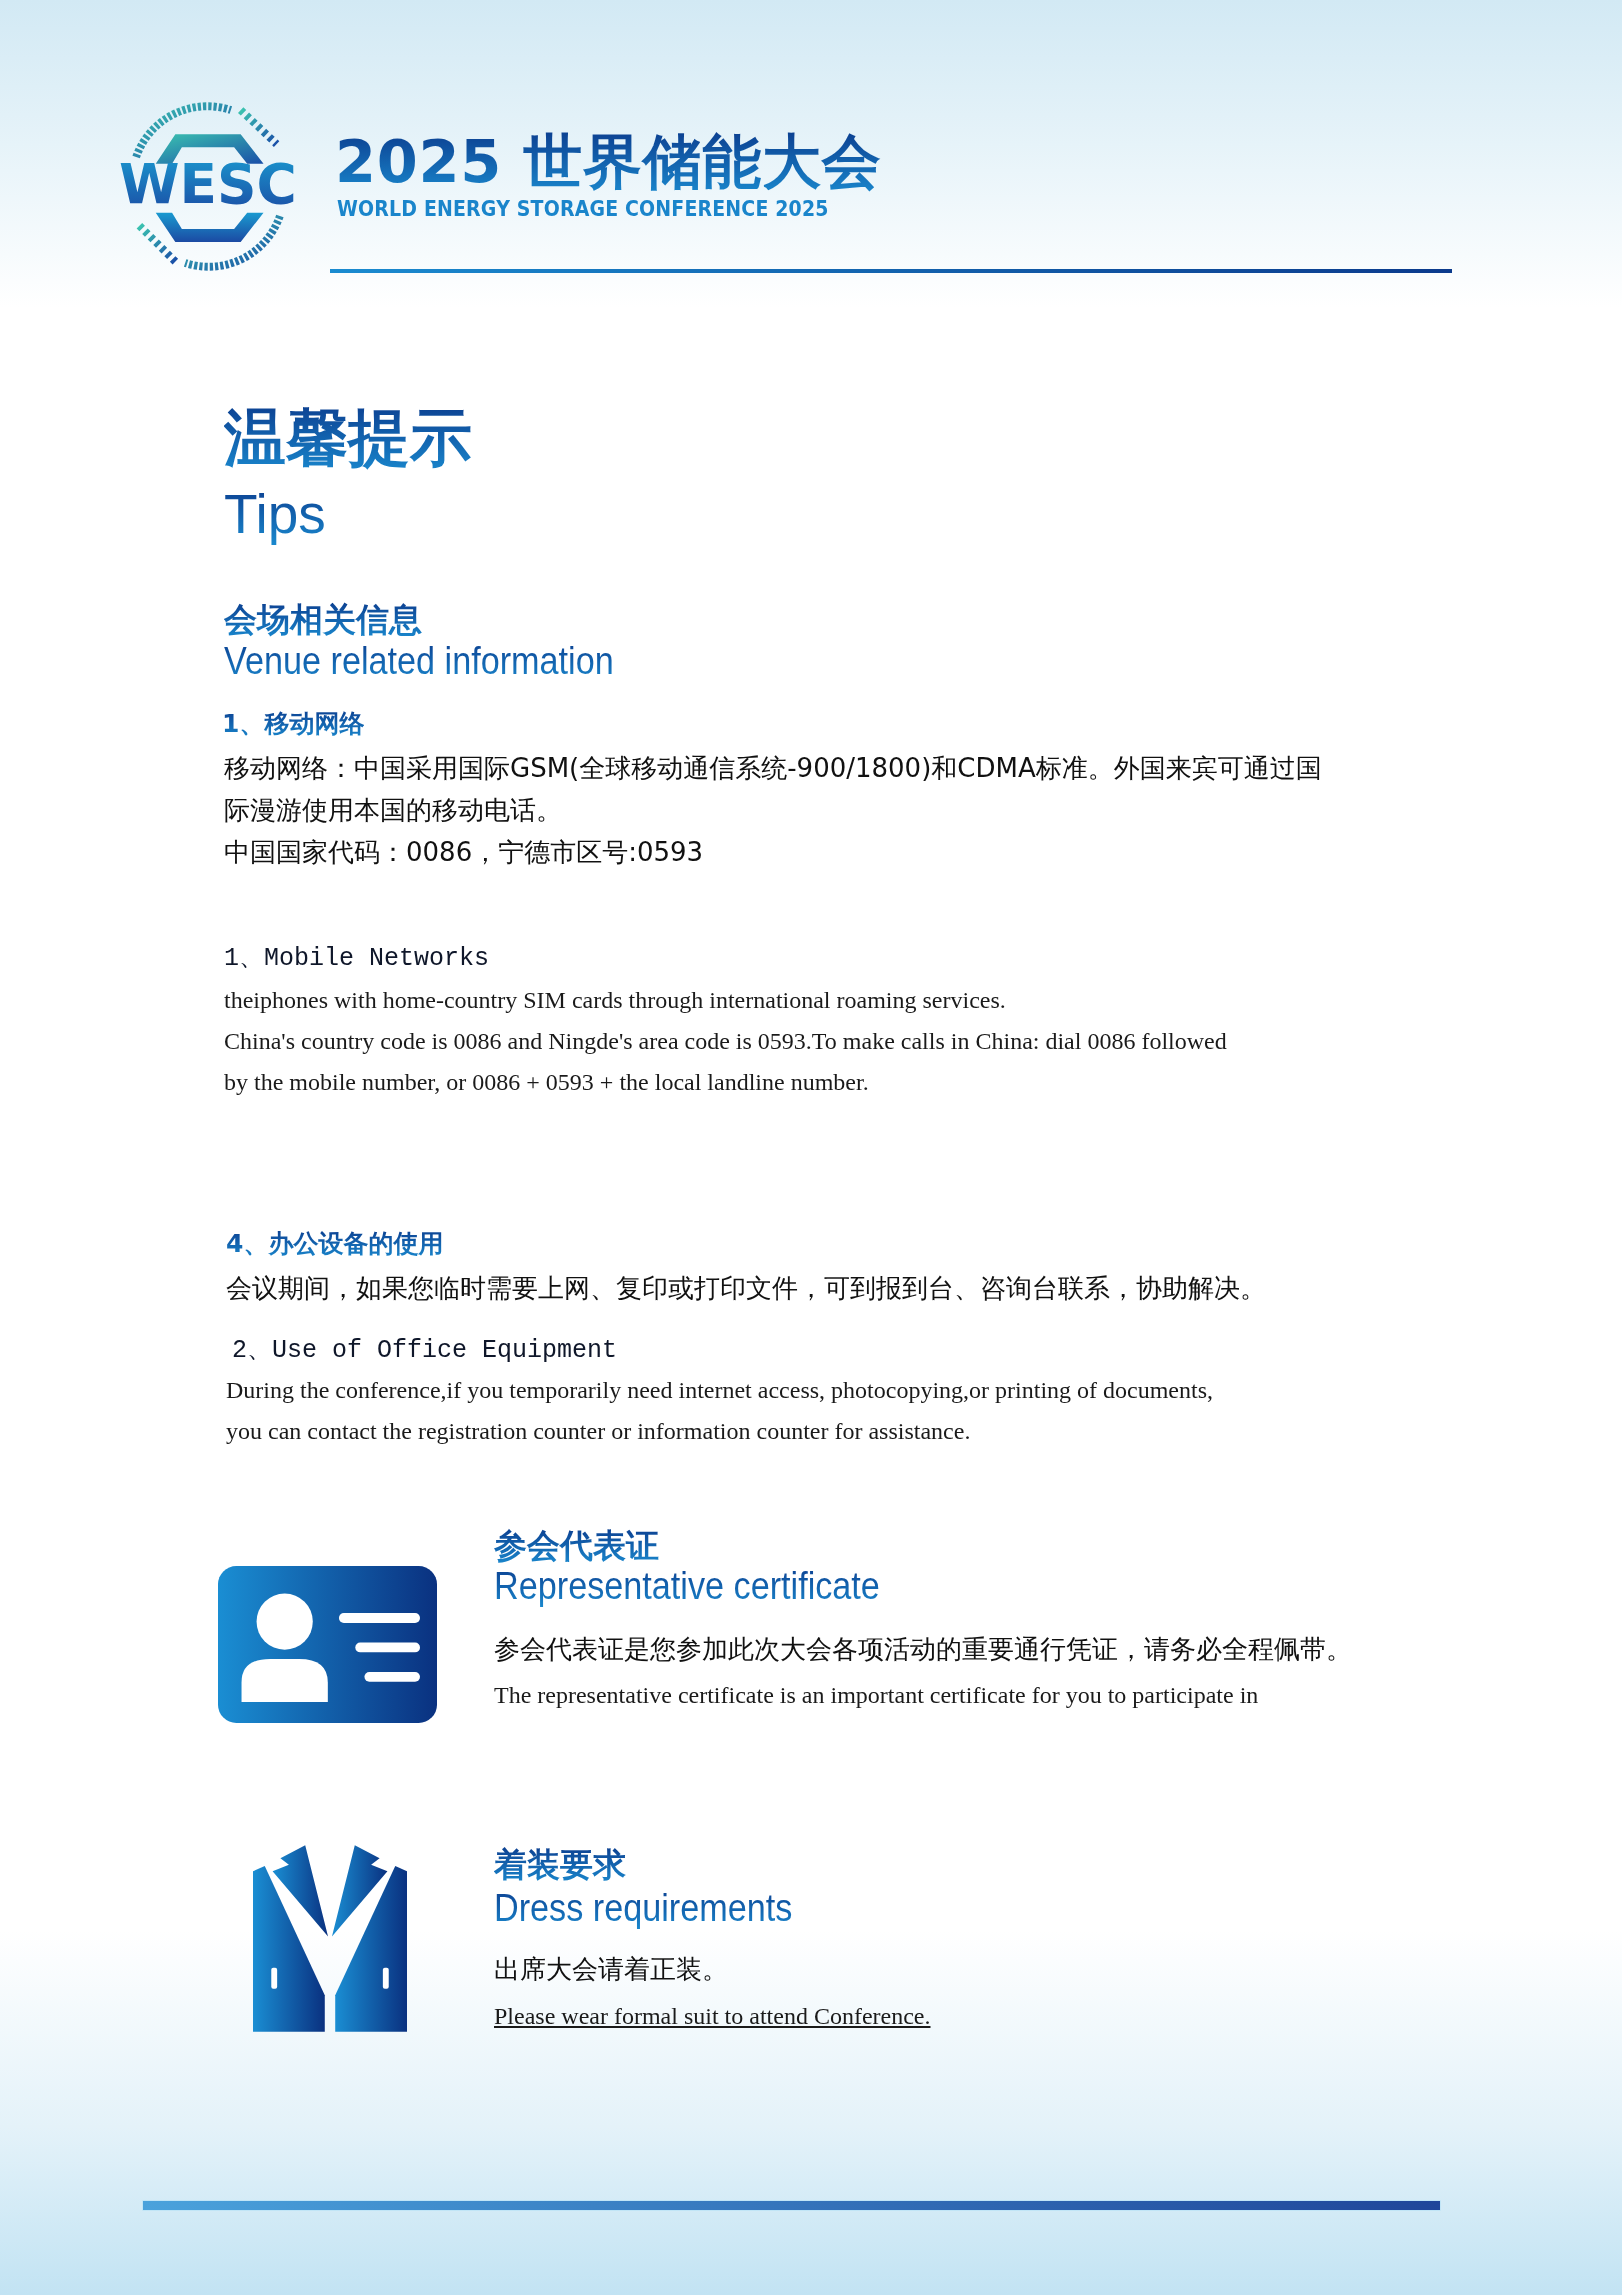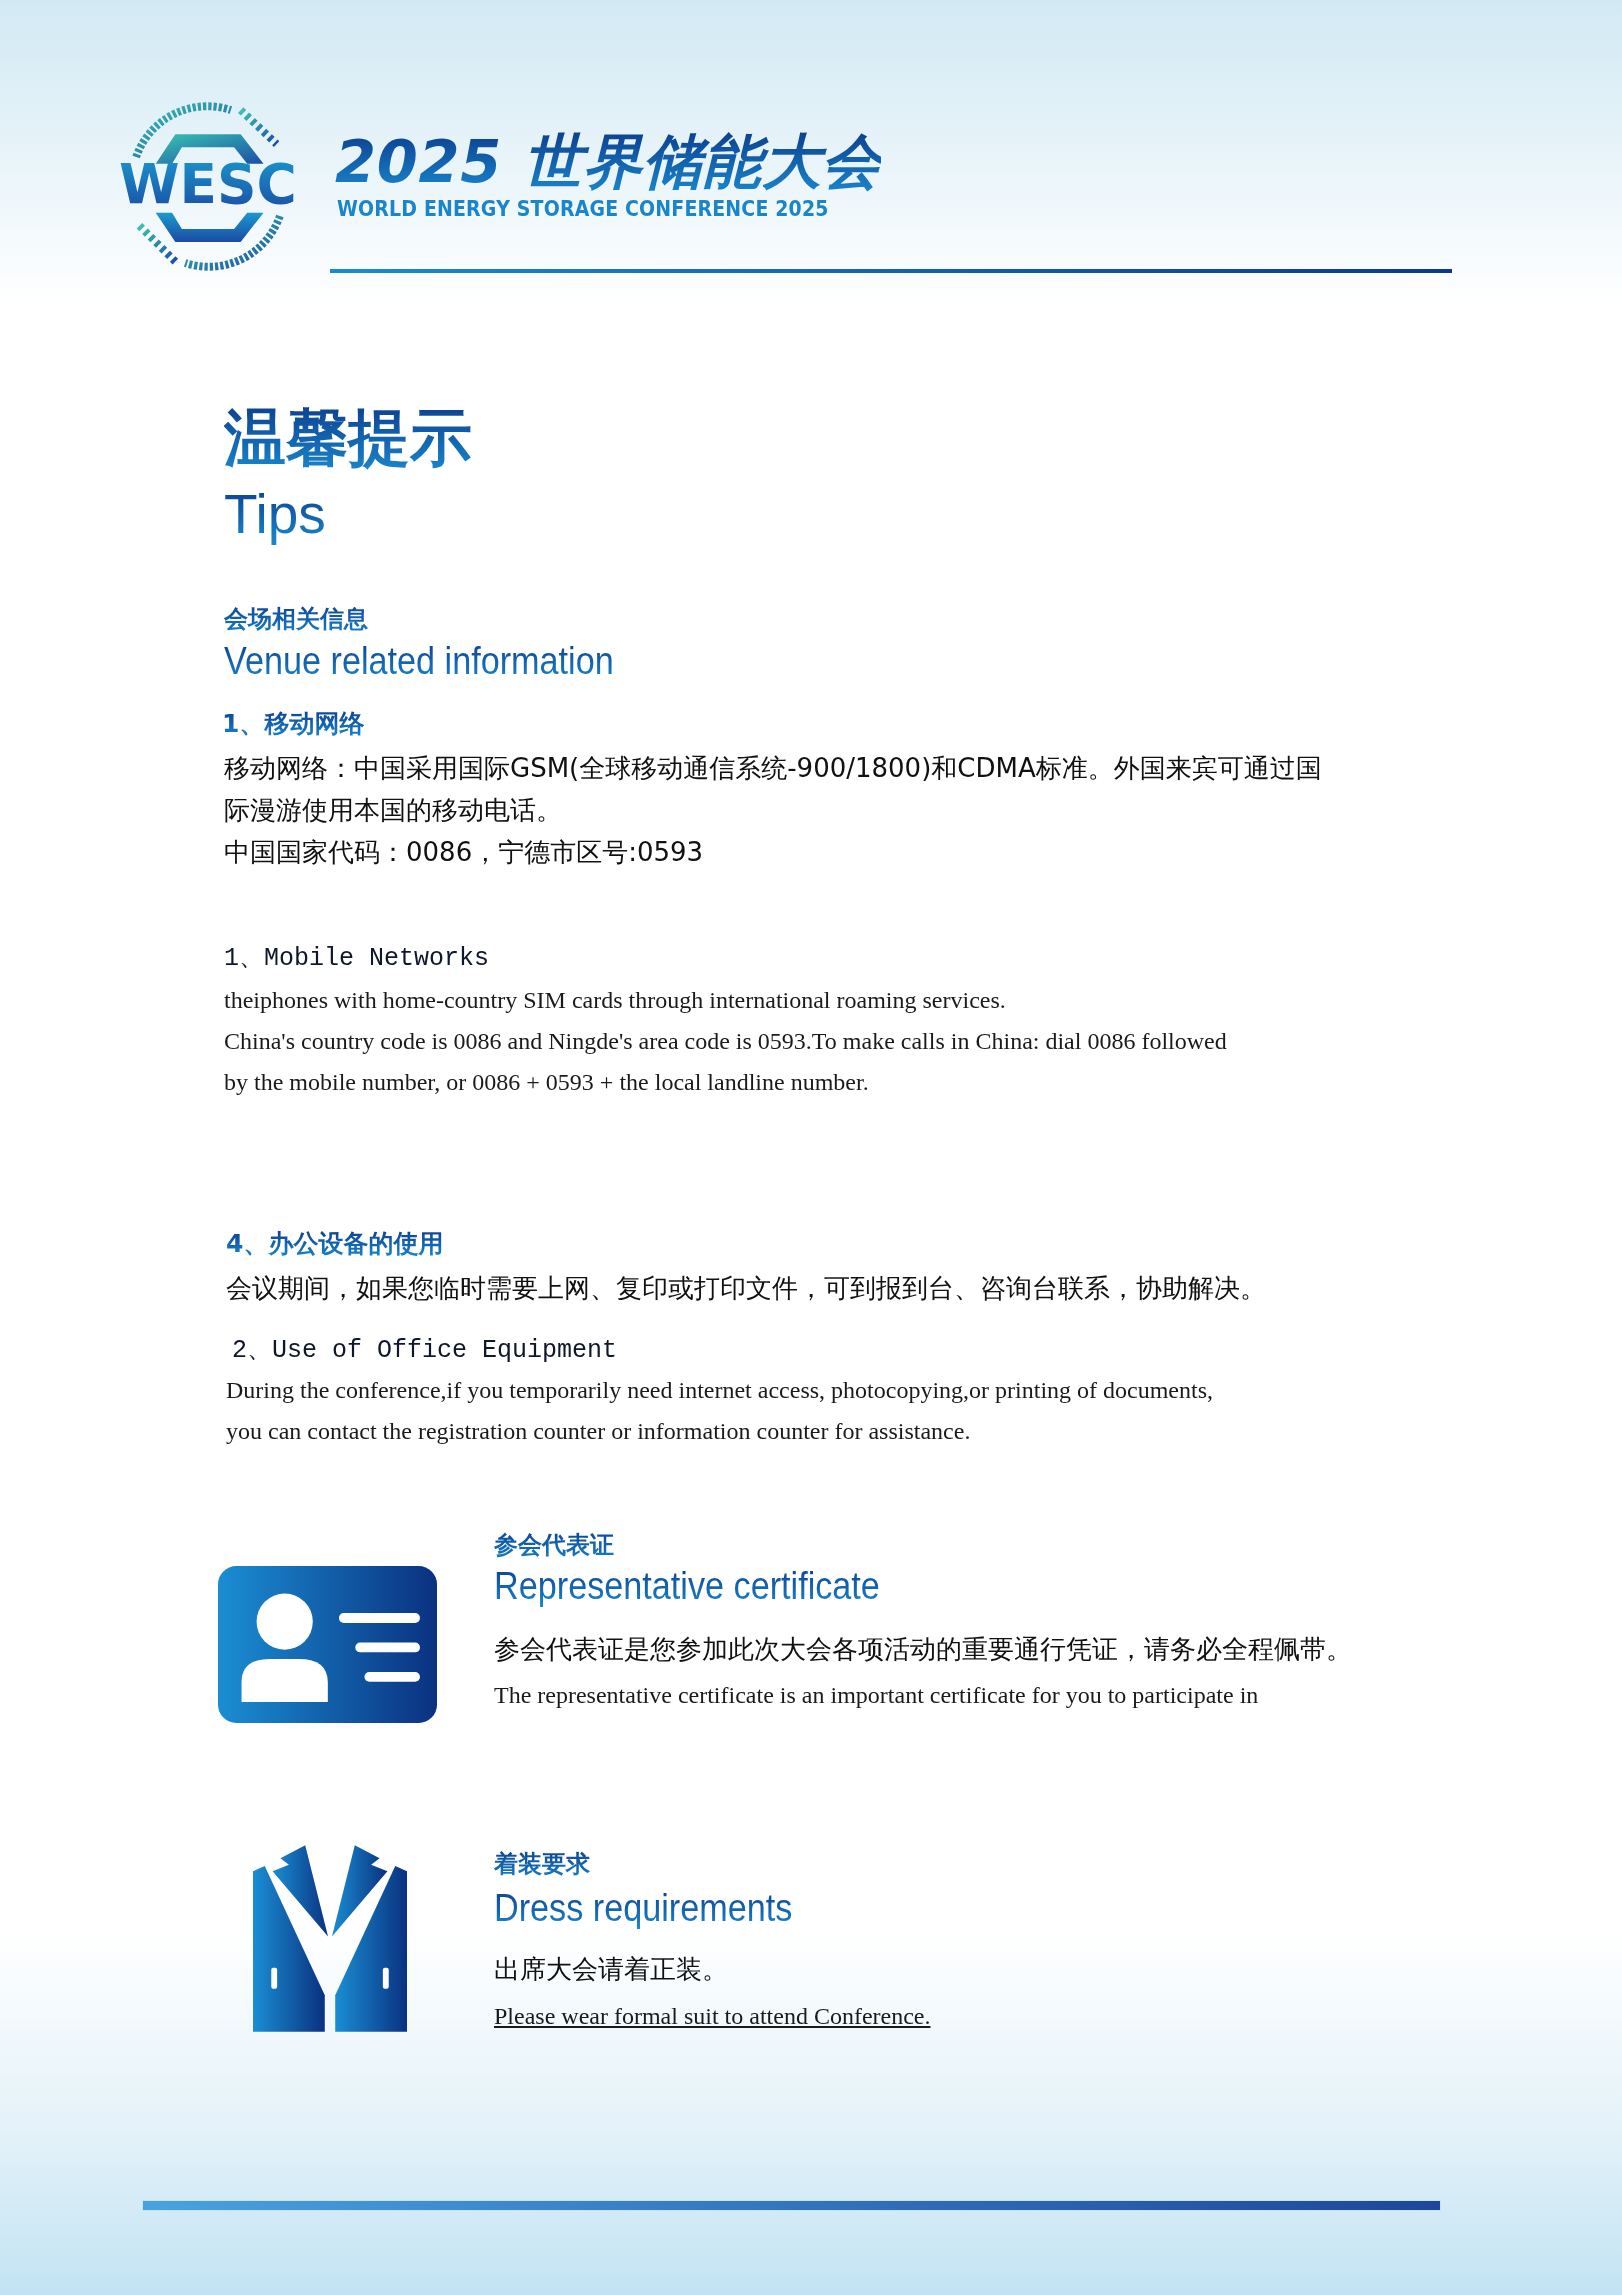--- a/index.html
+++ b/index.html
@@ -7,28 +7,28 @@
     width: 1623px; height: 2295px; position: relative; overflow: hidden;
     background: linear-gradient(to bottom, #d2e9f4 0px, #e6f3f9 144px, #ffffff 308px, #ffffff 1930px, #e4f2f9 2127px, #c2e3f3 2295px);
     font-family: "DejaVu Sans", sans-serif;
   }
   .abs { position: absolute; }
   .grad-text {
     background: linear-gradient(to bottom, #0b3a8c 0%, #1a8bd0 100%);
     -webkit-background-clip: text; background-clip: text; color: transparent;
   }
   .logo { left: 110px; top: 98px; width: 196px; height: 177px; }
-  .title-cn { left: 335px; top: 126px; font-size: 59px; font-weight: bold; line-height: 72px; letter-spacing: 0.7px; white-space: nowrap; font-style: italic; }
+  .title-cn { left: 335px; top: 126px; font-size: 59px; font-weight: bold; line-height: 72px; letter-spacing: 0.7px; white-space: nowrap; }
   .title-en { left: 337px; top: 194px; font-size: 22px; font-weight: bold; line-height: 29px; color: #1a85cb; white-space: nowrap; letter-spacing: 0.2px; font-family: "DejaVu Sans", sans-serif; transform: scaleX(0.86); transform-origin: left top; }
   .header-rule { left: 330px; top: 269px; width: 1122px; height: 3.9px; background: linear-gradient(to right, #1a8bd0, #0b3a8c); }
 
   .page-title-cn { left: 224px; top: 398px; font-size: 62px; font-weight: bold; line-height: 79px; white-space: nowrap; }
   .page-title-en { left: 224px; top: 474px; font-size: 55px; line-height: 65px; white-space: nowrap; font-family: "Liberation Sans", sans-serif; margin-top: 8px; }
 
-  .sec-cn { font-size: 24px; font-weight: bold; line-height: 41px; white-space: nowrap; }
+  .sec-cn { font-size: 33px; font-weight: bold; line-height: 41px; white-space: nowrap; }
   .sec-en { font-size: 38px; line-height: 46px; white-space: nowrap; font-family: "Liberation Sans", sans-serif; transform: scaleX(0.9); transform-origin: left top; }
 
   .sub-cn { font-size: 25px; font-weight: bold; line-height: 33px; white-space: nowrap; }
   .sub-en { font-size: 25px; line-height: 33px; color: #0f172a; white-space: nowrap; font-family: Liberation Mono, monospace; }
 
   .body-cn { font-size: 26px; line-height: 42px; color: #111; white-space: nowrap; }
   .body-en { font-size: 24px; line-height: 41px; color: #1a1a1a; white-space: nowrap; font-family: "Liberation Serif", serif; }
 
   .icon-card { left: 218px; top: 1566px; width: 219px; height: 157px; }
   .icon-suit { left: 253px; top: 1845px; width: 154px; height: 187px; }

